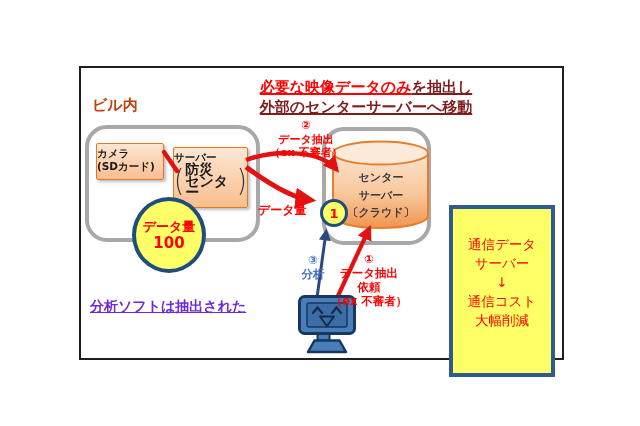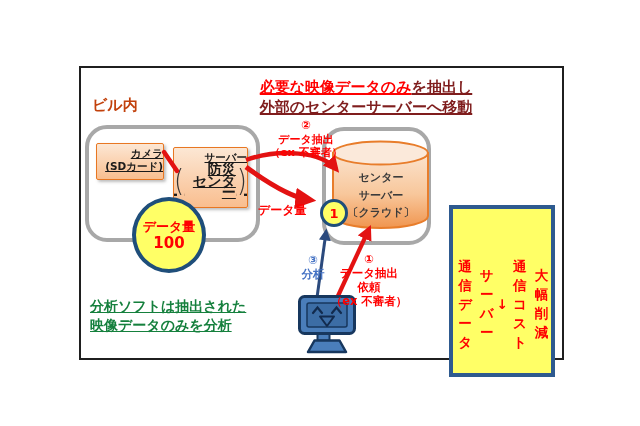--- a/index.html
+++ b/index.html
@@ -12,21 +12,21 @@
   #frame{left:79px;top:66px;width:481px;height:290px;border:2px solid #1f1f1f;background:#fff;}
   
   .grayrect{border:4px solid #a8a8a8;border-radius:22px;background:#fff;}
   #building-rect{left:85px;top:125px;width:167px;height:109px;}
   #cloud-rect{left:322px;top:127px;width:101px;height:110px;}
   
   .orangebox{
     background:linear-gradient(#fce7d4,#f9be8f);
     border:1.5px solid #e87722;border-radius:2px;
     box-shadow:2px 2px 3px rgba(110,110,110,.45);
-    color:#1a1a1a;text-align:right;font-weight:600;text-decoration:underline;
+    color:#1a1a1a;text-align:left;font-weight:600;
   }
   #camera-box{left:96px;top:143px;width:66px;height:32px;font-size:10.5px;line-height:13px;padding-top:3px;}
   #server-box{left:173px;top:147px;width:73px;height:56px;font-size:10.5px;line-height:13px;padding-top:3px;}
   .paren-row{display:flex;justify-content:center;align-items:center;margin-top:0px;}
   .paren{font-size:26px;font-weight:300;line-height:26px;color:#333;transform:scaleY(1.15);}
   .paren-col{font-size:14px;line-height:11.5px;padding:0 1px;}
   
   #data-ellipse{
     left:132px;top:197px;width:66px;height:68px;border-radius:50%;
     background:#ffff66;border:4.5px solid #1f4e7a;
@@ -48,27 +48,27 @@
   #title-block .blk{color:#7f1d1d;text-decoration:underline;text-decoration-thickness:1.5px;}
   
   #building-label{left:92px;top:96px;font-size:15px;font-weight:700;color:#c2410c;}
   #cylinder-label{left:336px;top:169px;width:90px;text-align:center;font-size:11px;line-height:17.5px;font-weight:600;color:#3b3b3b;}
   .redlabel{color:#ff0000;font-weight:600;text-align:center;}
   #step2-label{left:258px;top:119px;width:96px;font-size:11px;line-height:13.5px;}
   #step2-label .num{font-size:11.5px;}
   #data-amount-label{left:258px;top:202px;font-size:12px;}
   #step3-label{left:292px;top:254px;width:42px;color:#4472c4;font-weight:600;text-align:center;font-size:11.5px;line-height:13.5px;}
   #step1-label{left:327px;top:252px;width:84px;font-size:11.5px;line-height:14px;}
-  #analysis-note{left:90px;top:297px;font-size:14px;line-height:19px;color:#15803d;font-weight:600;
+  #analysis-note{left:90px;top:297px;font-size:14px;line-height:19px;color:#6d28d9;font-weight:600;
     text-decoration:underline;text-decoration-thickness:1.3px;}
   
   #benefit-box{
     left:449px;top:205px;width:98px;height:138px;background:#ffff66;border:4px solid #2e5a8f;
-    display:flex;align-items:center;padding-top:26px;box-sizing:content-box;
-    color:#ff0000;font-weight:bold;font-size:13.5px;line-height:19px;text-align:center;
+    display:flex;flex-direction:column;align-items:center;padding-top:26px;box-sizing:content-box;
+    color:#ff0000;font-weight:normal;font-size:13.5px;line-height:19px;text-align:center;
   }
   svg.layer{position:absolute;left:0;top:0;pointer-events:none;}
 </style>
 </head>
 <body>
 
 <div id="canvas">
 
   <div class="abs" id="frame"></div>
 
@@ -166,21 +166,20 @@
   </div>
   <div class="abs redlabel" id="step1-label">
     <div>①</div>
     <div>データ抽出</div>
     <div>依頼</div>
     <div>（ex 不審者）</div>
   </div>
 
   <div class="abs" id="analysis-note">
     <div>分析ソフトは抽出された</div>
-    <div>映像データのみを分析</div>
   </div>
 
   <div class="abs" id="benefit-box">
     <div>通信データ</div>
     <div>サーバー</div>
     <div>↓</div>
     <div>通信コスト</div>
     <div>大幅削減</div>
   </div>
 

